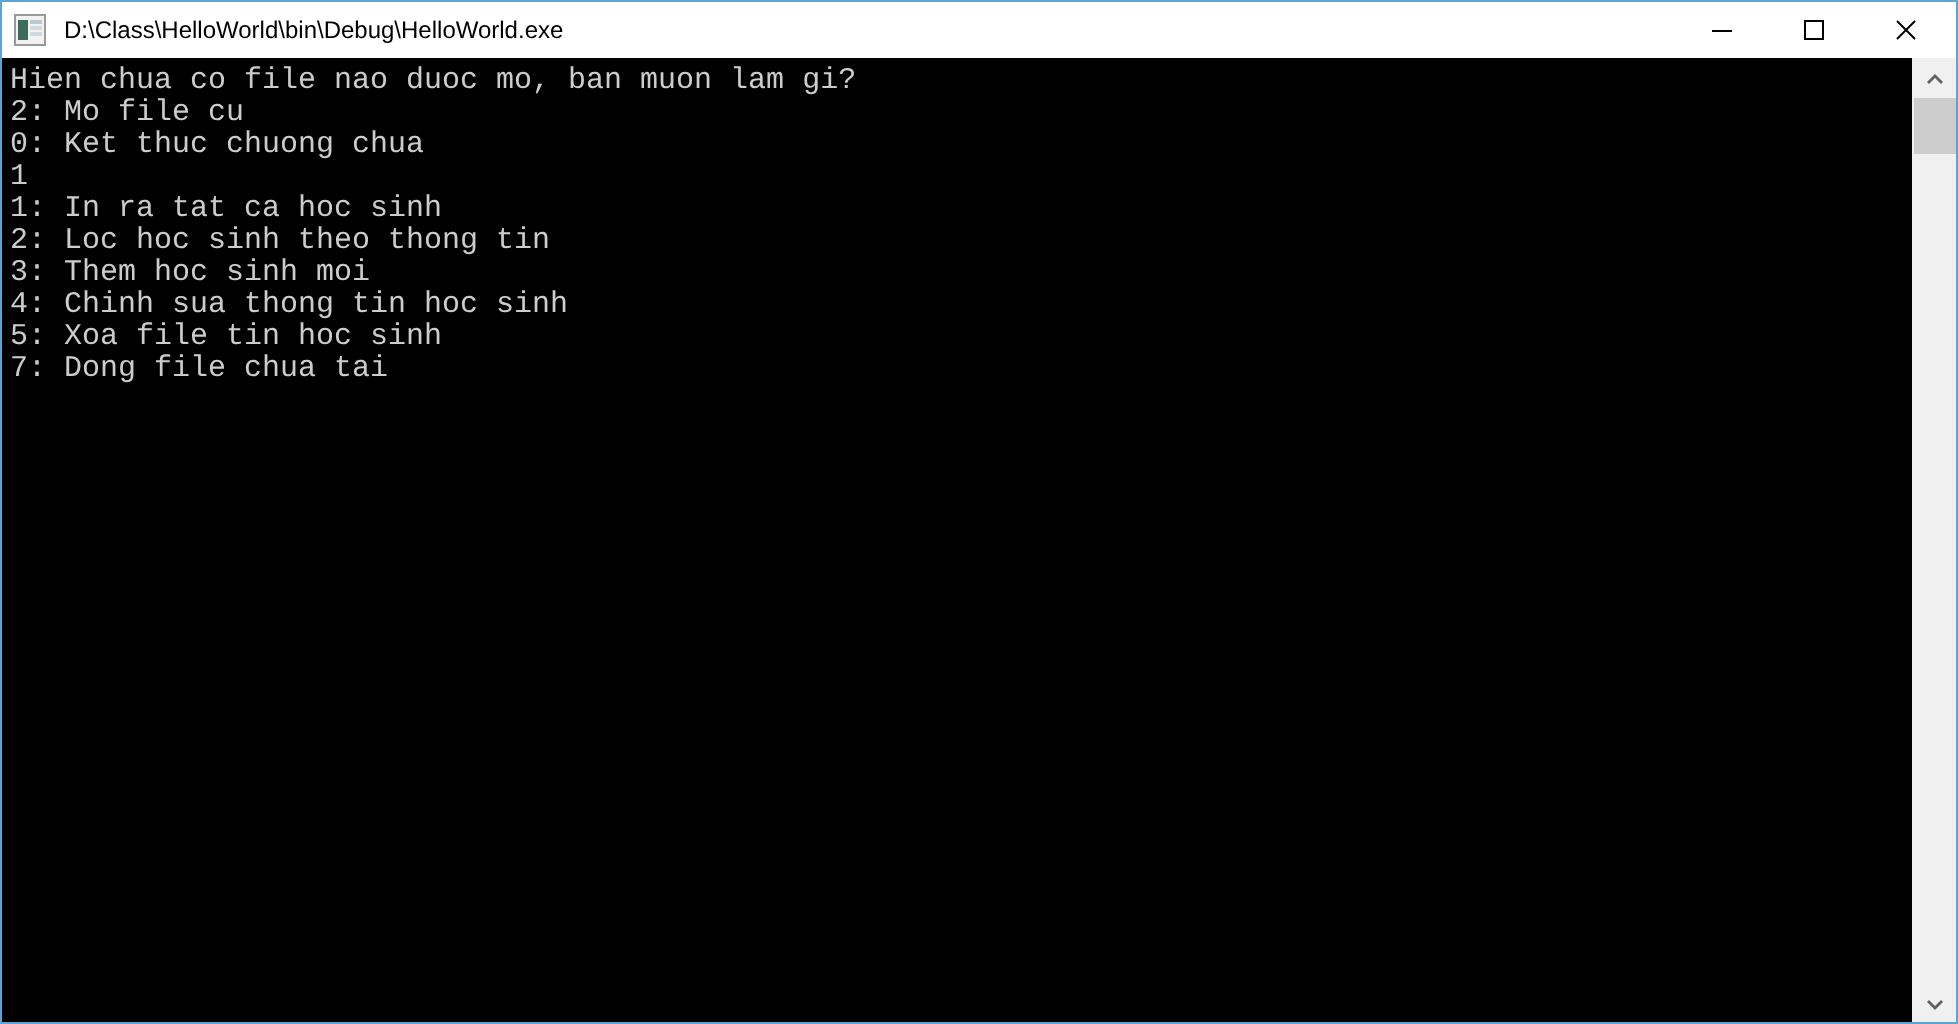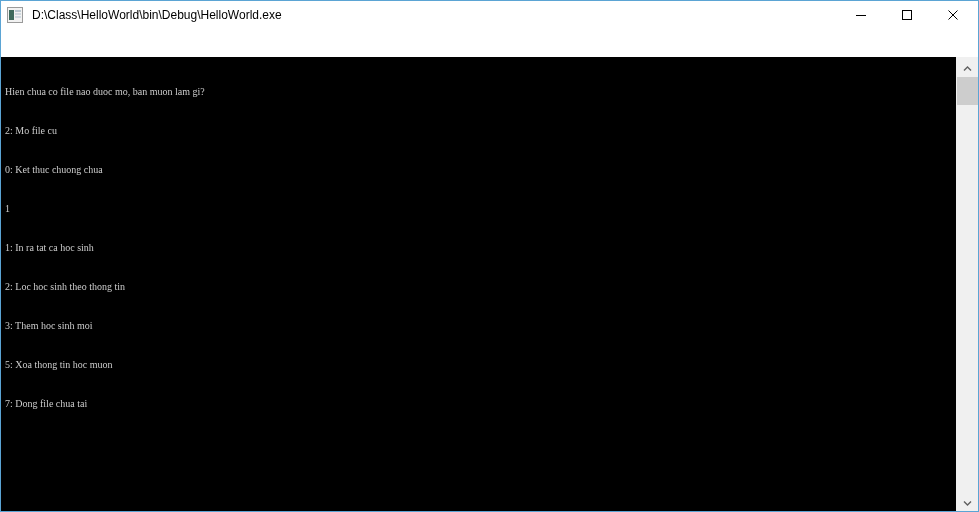--- a/index.html
+++ b/index.html
@@ -18,21 +18,20 @@
     position: absolute;
     left: 0;
     top: 0;
     width: 979px;
     height: 512px;
     box-sizing: border-box;
     border: 1px solid #5ba4d4;
     background: #ffffff;
     display: flex;
     flex-direction: column;
-    gap: 28px;
   }
 
   
   .titlebar {
     height: 28px;
     min-height: 28px;
     background: #ffffff;
     display: flex;
     align-items: center;
     position: relative;
@@ -120,28 +119,27 @@
   }
 
   .console {
     flex: 1 1 auto;
     background: #000000;
     padding: 4px 0 0 4px;
     overflow: hidden;
   }
 
   .console-line {
-    font-family: Liberation Serif, serif;
-    font-size: 10px;
+    font-family: Liberation Mono, monospace;
+    font-size: 15px;
     line-height: 16px;
     color: #cccccc;
     white-space: pre;
     letter-spacing: 0px;
     height: 16px;
-    margin-top: 23px;
   }
 
   
   .scrollbar {
     width: 21px;
     flex: 0 0 auto;
     background: #f0f0f0;
     border-left: 1px solid #f0f0f0;
     display: flex;
     flex-direction: column;
@@ -220,21 +218,22 @@
   <div class="console-wrap">
 
     <div class="console" style="background: rgb(0, 0, 0); color: rgb(204, 204, 204);">
       <div class="console-line">Hien chua co file nao duoc mo, ban muon lam gi?</div>
       <div class="console-line">2: Mo file cu</div>
       <div class="console-line">0: Ket thuc chuong chua</div>
       <div class="console-line">1</div>
       <div class="console-line">1: In ra tat ca hoc sinh</div>
       <div class="console-line">2: Loc hoc sinh theo thong tin</div>
       <div class="console-line">3: Them hoc sinh moi</div>
-      <div class="console-line">5: Xoa thong tin hoc muon</div>
+      <div class="console-line">4: Chinh sua thong tin hoc sinh</div>
+      <div class="console-line">5: Xoa file tin hoc sinh</div>
       <div class="console-line">7: Dong file chua tai</div>
     </div>
 
     <div class="scrollbar">
 
       <div class="sb-arrow" title="Scroll up">
         <span>
           <svg width="9" height="6" viewBox="0 0 9 6">
             <polyline points="1,4.5 4.5,1 8,4.5" fill="none" stroke="#606060" stroke-width="1.4"></polyline>
           </svg>

